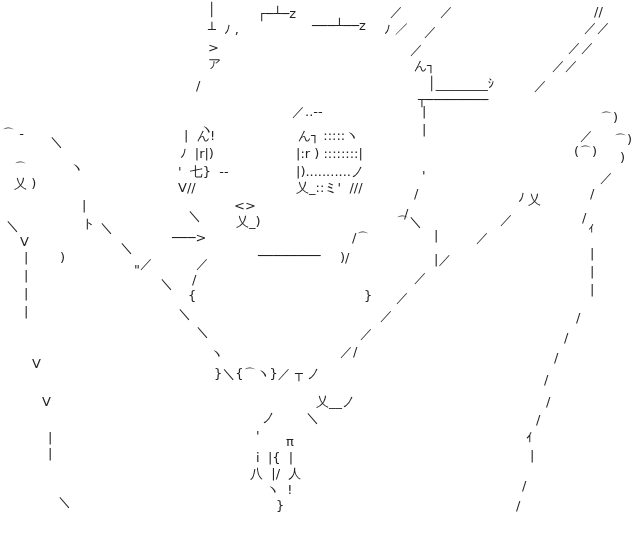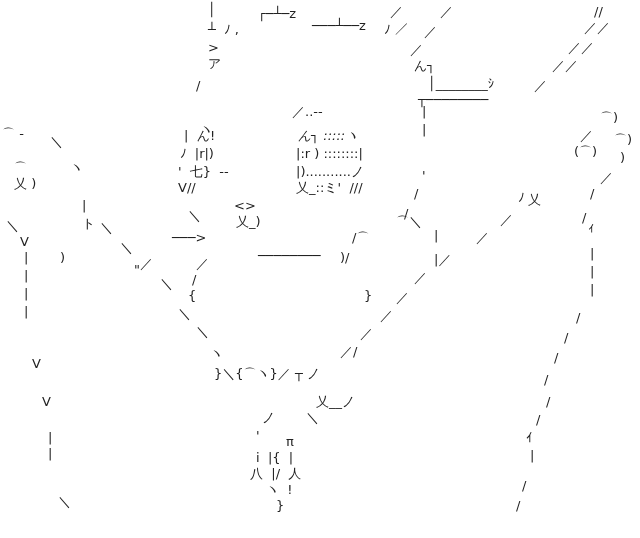--- a/index.html
+++ b/index.html
@@ -30,21 +30,21 @@
     <span class="frag" style="left: 534px; top: 78px;">／</span>
     <span class="frag" style="left: 196px; top: 78px;">/</span>
     <span class="frag" style="left: 418px; top: 92px;">┬────────</span>
     <span class="frag" style="left: 292px; top: 104px;">／..--</span>
     <span class="frag" style="left: 422px; top: 104px;">|</span>
     <span class="frag" style="left: 600px; top: 110px;">⌒)</span>
     <span class="frag" style="left: 2px; top: 126px;">⌒ -</span>
     <span class="frag" style="left: 50px; top: 134px;">＼</span>
     <span class="frag" style="left: 200px; top: 122px;">ヽ</span>
     <span class="frag" style="left: 184px; top: 128px;">|  ん!</span>
-    <span class="frag" style="left: 298px; top: 128px; font-style: italic;">ん┐ :::::ヽ</span>
+    <span class="frag" style="left: 298px; top: 128px;">ん┐ :::::ヽ</span>
     <span class="frag" style="left: 422px; top: 122px;">|</span>
     <span class="frag" style="left: 580px; top: 128px;">／</span>
     <span class="frag" style="left: 614px; top: 132px;">⌒)</span>
     <span class="frag" style="left: 14px; top: 160px;">⌒</span>
     <span class="frag" style="left: 70px; top: 160px;">ヽ</span>
     <span class="frag" style="left: 180px; top: 146px;">ﾉ  |r|)</span>
     <span class="frag" style="left: 296px; top: 146px;">|:r ) ::::::::|</span>
     <span class="frag" style="left: 574px; top: 144px;">(⌒)</span>
     <span class="frag" style="left: 620px; top: 150px;">)</span>
     <span class="frag" style="left: 14px; top: 176px;">乂 )</span>

